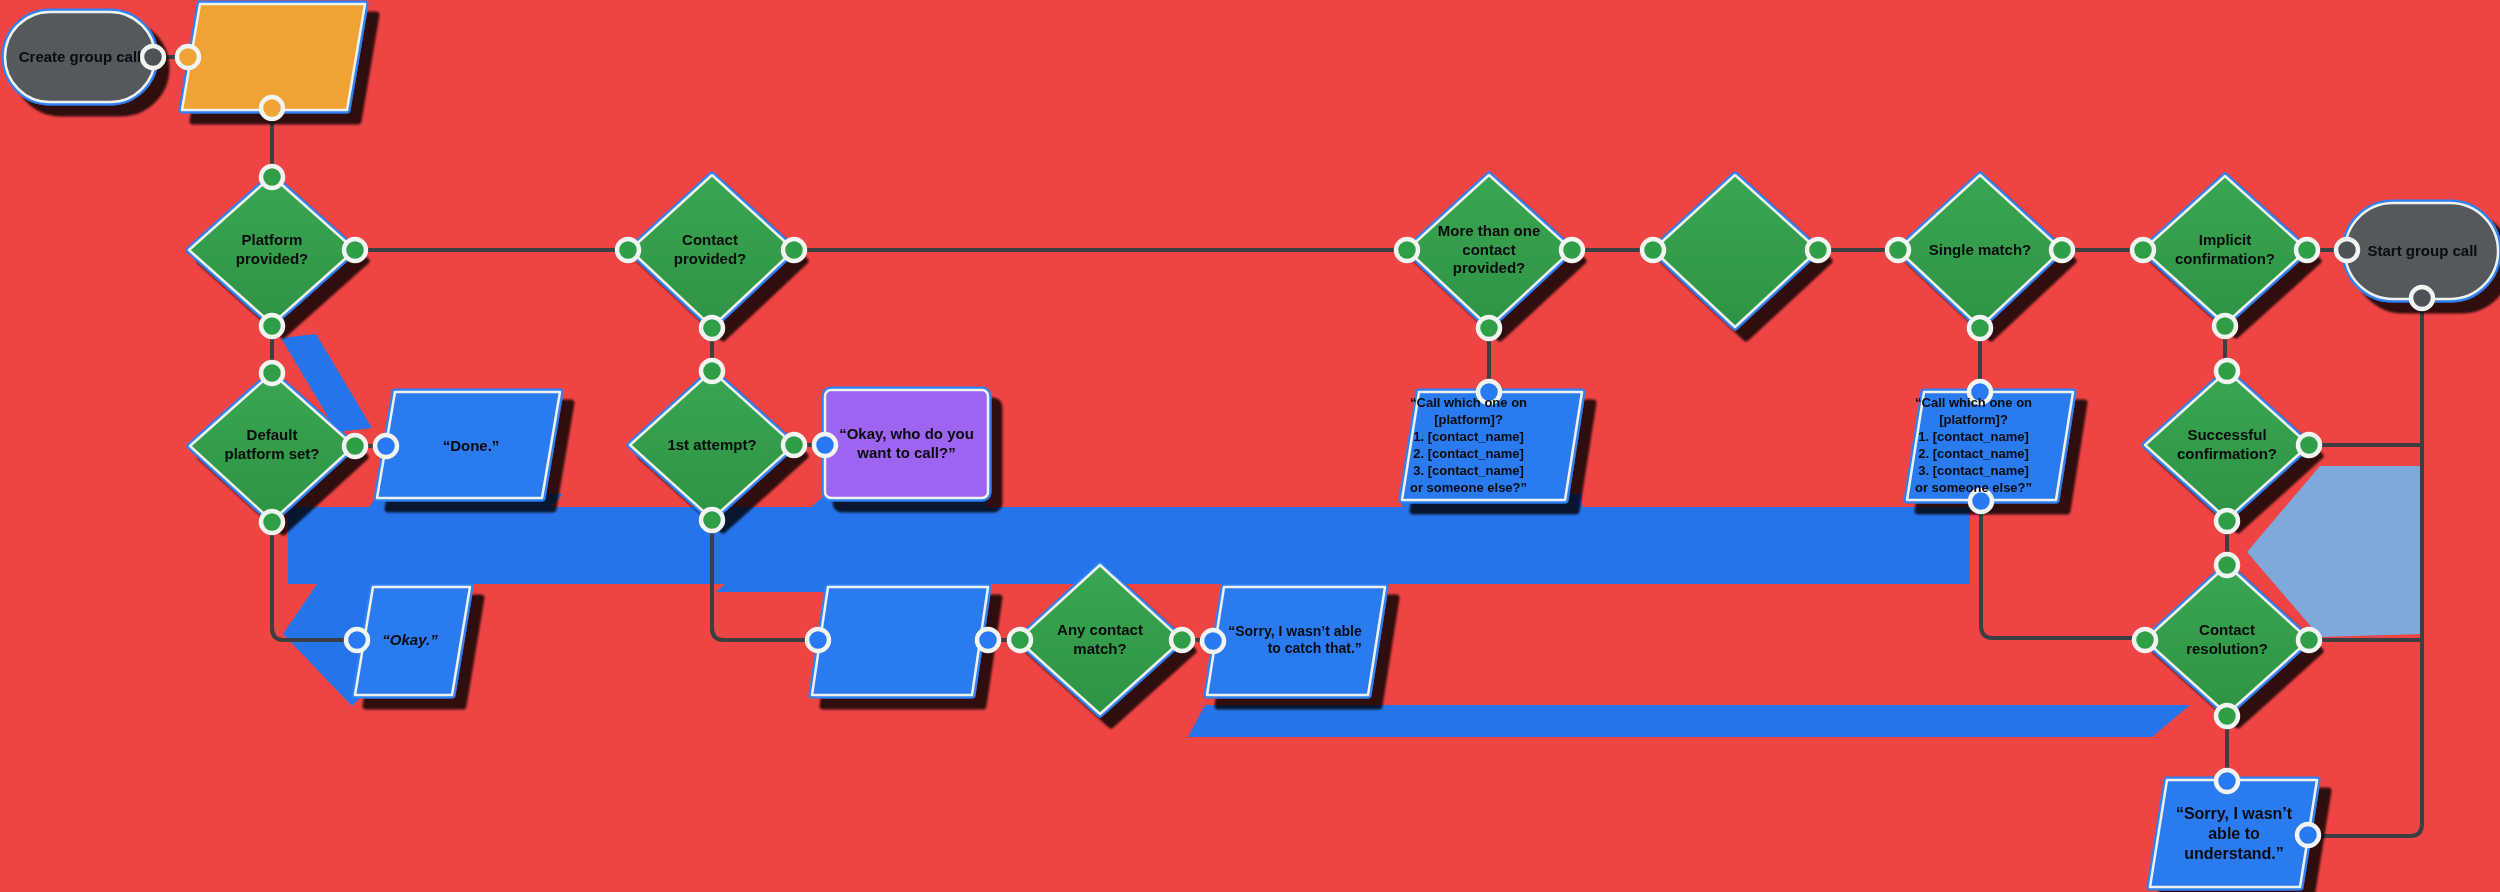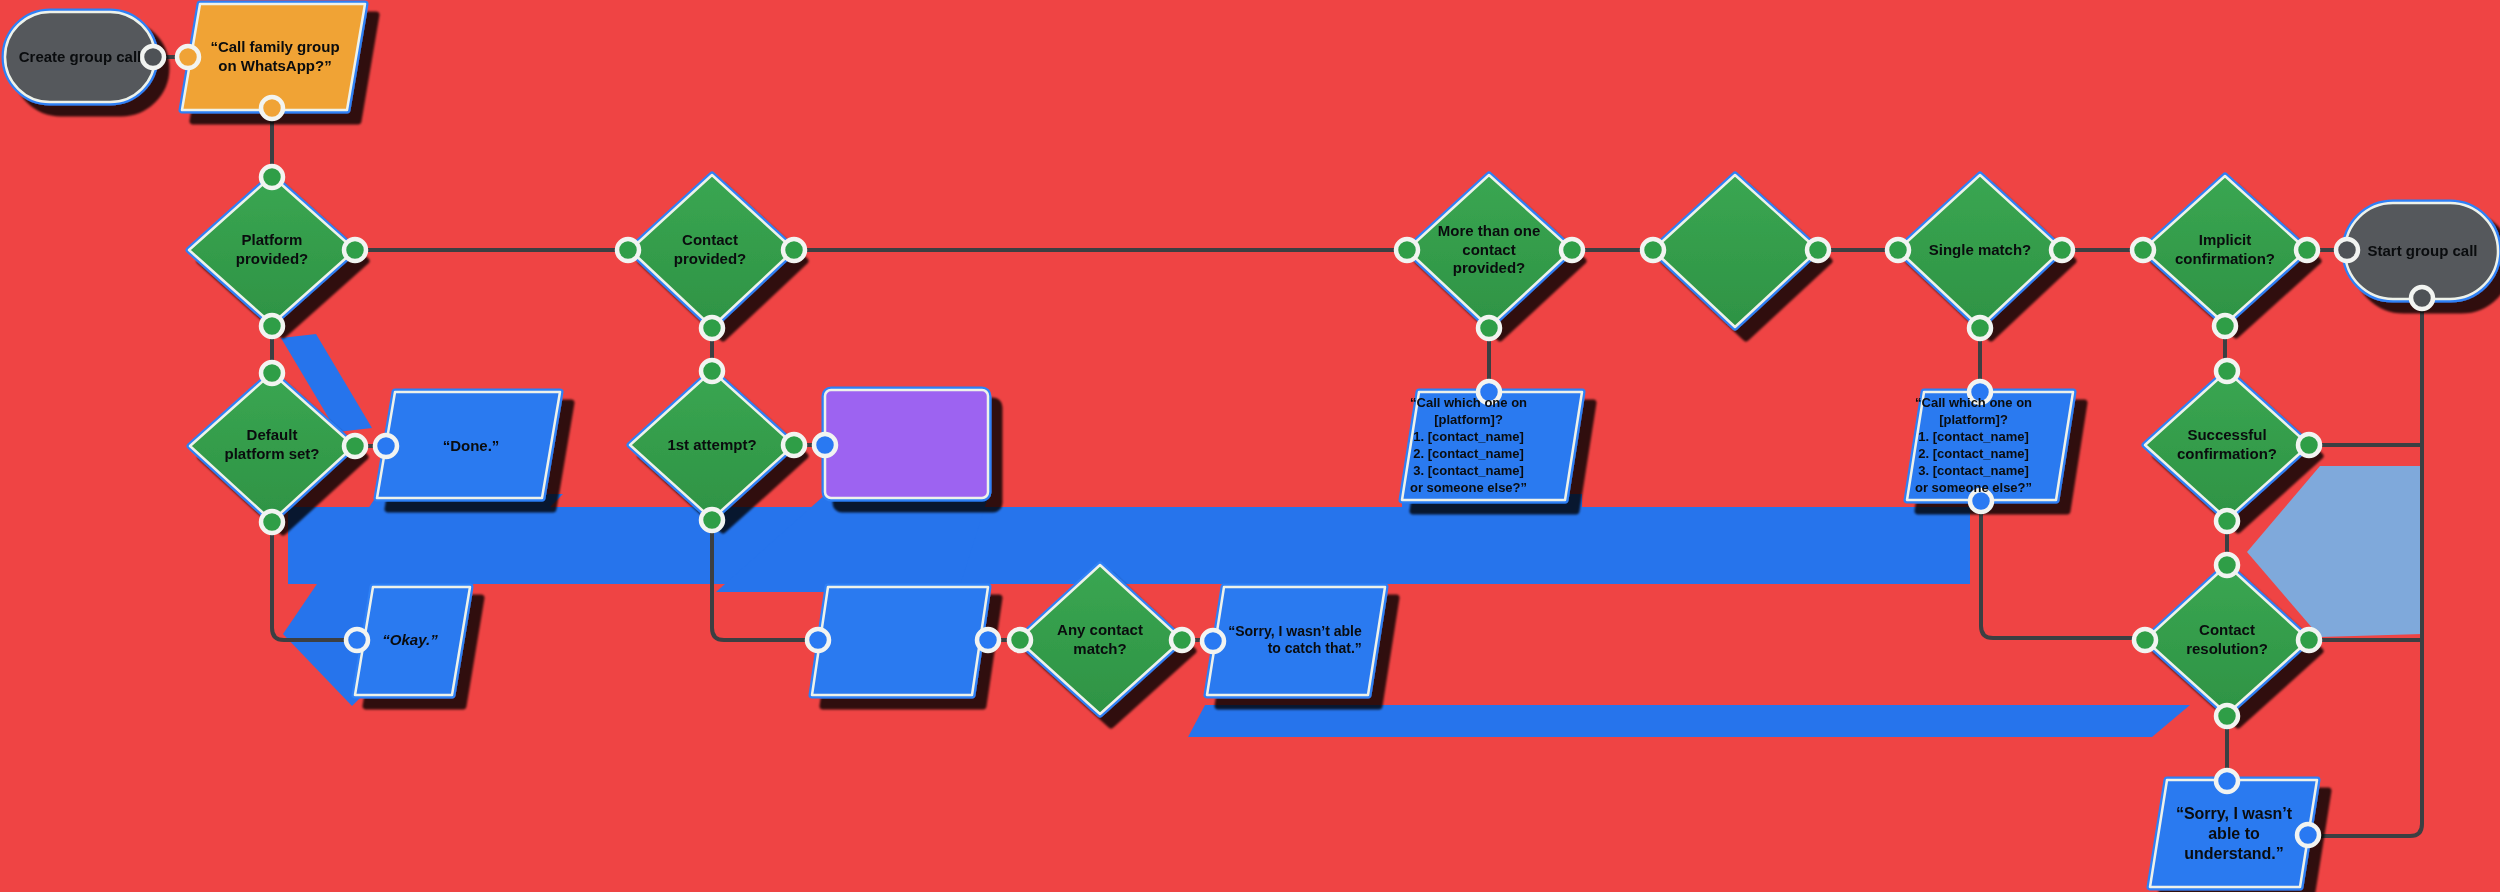--- a/index.html
+++ b/index.html
@@ -216,31 +216,31 @@
     <circle class="port green" cx="2227" cy="565" r="11"></circle>
     <circle class="port green" cx="2145" cy="640" r="11"></circle>
     <circle class="port green" cx="2309" cy="640" r="11"></circle>
     <circle class="port green" cx="2227" cy="716" r="11"></circle>
     <circle class="port blue" cx="2227" cy="781" r="11"></circle>
     <circle class="port blue" cx="2308" cy="835" r="11"></circle>
   </g>
 </svg>
 
 <div class="lbl" style="left:10px;top:27px;width:140px;height:60px;">Create group call</div>
-<div class="lbl" style="left:200px;top:18px;width:150px;height:78px;">“Call family group
-on WhatsApp?”</div>
 <div class="lbl" style="left:197px;top:205px;width:150px;height:90px;">Platform
 provided?</div>
 <div class="lbl" style="left:197px;top:400px;width:150px;height:90px;">Default
 platform set?</div>
 <div class="lbl" style="left:397px;top:392px;width:148px;height:108px;">“Done.”</div>
 <div class="lbl" style="left:360px;top:587px;width:100px;height:106px;font-style:italic;">“Okay.”</div>
 <div class="lbl" style="left:635px;top:205px;width:150px;height:90px;">Contact
 provided?</div>
 <div class="lbl" style="left:637px;top:420px;width:150px;height:50px;">1st attempt?</div>
+<div class="lbl" style="left:830px;top:395px;width:153px;height:98px;">“Okay, who do you
+want to call?”</div>
 <div class="lbl" style="left:1025px;top:595px;width:150px;height:90px;">Any contact
 match?</div>
 <div class="lbl" style="left:1213px;top:590px;width:164px;height:100px;font-size:14px;text-align:right;">“Sorry, I wasn’t able
 to catch that.”</div>
 <div class="lbl" style="left:1414px;top:195px;width:150px;height:110px;">More than one
 contact
 provided?</div>
 <div class="lbl left" style="left:1410px;top:396px;width:168px;height:100px;">“Call which one on
 [platform]?
  1.  [contact_name]

